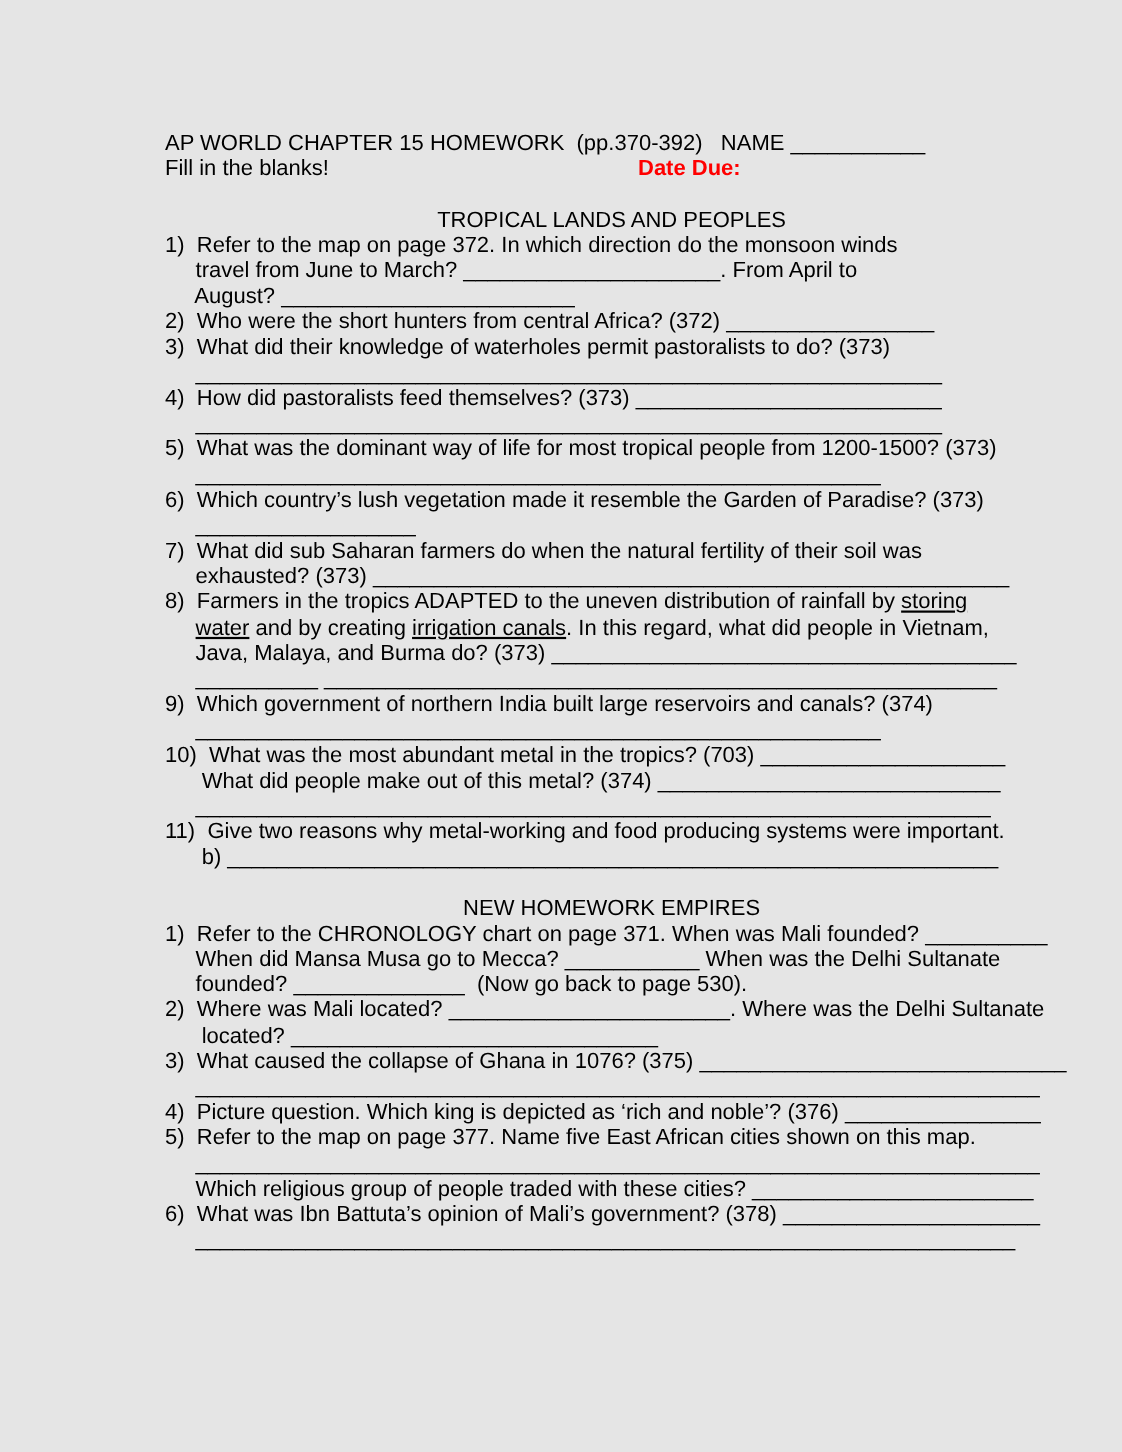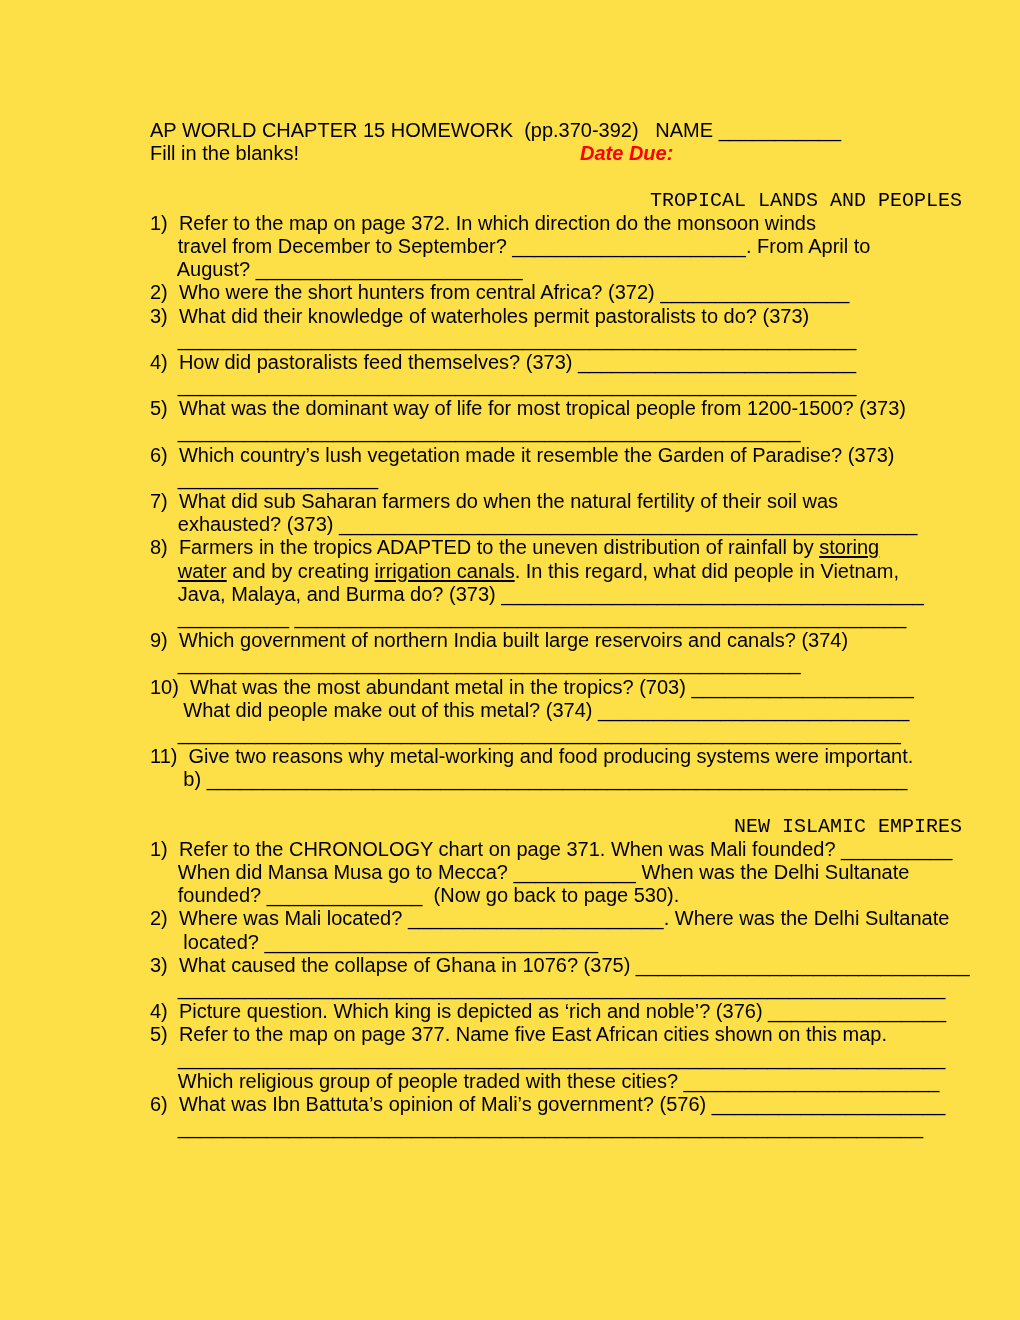--- a/index.html
+++ b/index.html
@@ -12,67 +12,65 @@
     height: 1320px;
     position: relative;
     overflow: hidden;
     font-family: "Liberation Sans", sans-serif;
   }
   .page {
     position: absolute;
     left: 0; top: 0;
     width: 1020px;
     height: 1320px;
-    background: #fde047;
+    background: #e5e5e5;
   }
   .doc {
     position: absolute;
     left: 150px;
     top: 119px;
     width: 812px;
   }
   .line {
     position: relative;
     white-space: pre;
     font-size: 20px;
     line-height: 23.2px;
     height: 23.2px;
     color: #000000;
     letter-spacing: 0;
   }
   .line.center {
-    text-align: right;
-    font-family: Liberation Mono, monospace;
+    text-align: center;
   }
   .u {
     text-decoration: underline;
     text-underline-offset: 2px;
     text-align: right;
   }
   .red {
     color: #ff0000;
     font-weight: bold;
-    font-style: italic;
   }
   .abs {
     position: absolute;
     top: 0;
   }
 </style>
 </head>
 <body>
 
 <div class="page">
   <div class="doc">
       <div class="line"><span>AP WORLD CHAPTER 15 HOMEWORK  (pp.370-392)   NAME ___________</span></div>
       <div class="line"><span>Fill in the blanks!</span><span class="red abs" style="left: 430px;">Date Due:</span></div>
       <div class="line"><span></span></div>
       <div class="line center"><span>TROPICAL LANDS AND PEOPLES</span></div>
       <div class="line"><span>1)  Refer to the map on page 372. In which direction do the monsoon winds</span></div>
-      <div class="line"><span>     travel from December to September? _____________________. From April to</span></div>
+      <div class="line"><span>     travel from June to March? _____________________. From April to</span></div>
       <div class="line"><span>     August? ________________________</span></div>
       <div class="line"><span>2)  Who were the short hunters from central Africa? (372) _________________</span></div>
       <div class="line"><span>3)  What did their knowledge of waterholes permit pastoralists to do? (373)</span></div>
       <div class="line"><span>     _____________________________________________________________</span></div>
       <div class="line"><span>4)  How did pastoralists feed themselves? (373) _________________________</span></div>
       <div class="line"><span>     _____________________________________________________________</span></div>
       <div class="line"><span>5)  What was the dominant way of life for most tropical people from 1200-1500? (373)</span></div>
       <div class="line"><span>     ________________________________________________________</span></div>
       <div class="line"><span>6)  Which country’s lush vegetation made it resemble the Garden of Paradise? (373)</span></div>
       <div class="line"><span>     __________________</span></div>
@@ -83,28 +81,28 @@
       <div class="line"><span>     Java, Malaya, and Burma do? (373) ______________________________________</span></div>
       <div class="line"><span>     __________ _______________________________________________________</span></div>
       <div class="line"><span>9)  Which government of northern India built large reservoirs and canals? (374)</span></div>
       <div class="line"><span>     ________________________________________________________</span></div>
       <div class="line"><span>10)  What was the most abundant metal in the tropics? (703) ____________________</span></div>
       <div class="line"><span>      What did people make out of this metal? (374) ____________________________</span></div>
       <div class="line"><span>     _________________________________________________________________</span></div>
       <div class="line"><span>11)  Give two reasons why metal-working and food producing systems were important.</span></div>
       <div class="line"><span>      b) _______________________________________________________________</span></div>
       <div class="line"><span></span></div>
-      <div class="line center"><span>NEW ISLAMIC EMPIRES</span></div>
+      <div class="line center"><span>NEW HOMEWORK EMPIRES</span></div>
       <div class="line"><span>1)  Refer to the CHRONOLOGY chart on page 371. When was Mali founded? __________</span></div>
       <div class="line"><span>     When did Mansa Musa go to Mecca? ___________ When was the Delhi Sultanate</span></div>
       <div class="line"><span>     founded? ______________  (Now go back to page 530).</span></div>
       <div class="line"><span>2)  Where was Mali located? _______________________. Where was the Delhi Sultanate</span></div>
       <div class="line"><span>      located? ______________________________</span></div>
       <div class="line"><span>3)  What caused the collapse of Ghana in 1076? (375) ______________________________</span></div>
       <div class="line"><span>     _____________________________________________________________________</span></div>
       <div class="line"><span>4)  Picture question. Which king is depicted as ‘rich and noble’? (376) ________________</span></div>
       <div class="line"><span>5)  Refer to the map on page 377. Name five East African cities shown on this map.</span></div>
       <div class="line"><span>     _____________________________________________________________________</span></div>
       <div class="line"><span>     Which religious group of people traded with these cities? _______________________</span></div>
-      <div class="line"><span>6)  What was Ibn Battuta’s opinion of Mali’s government? (576) _____________________</span></div>
+      <div class="line"><span>6)  What was Ibn Battuta’s opinion of Mali’s government? (378) _____________________</span></div>
       <div class="line"><span>     ___________________________________________________________________</span></div>
     </div>
 </div>
 
 </body></html>

